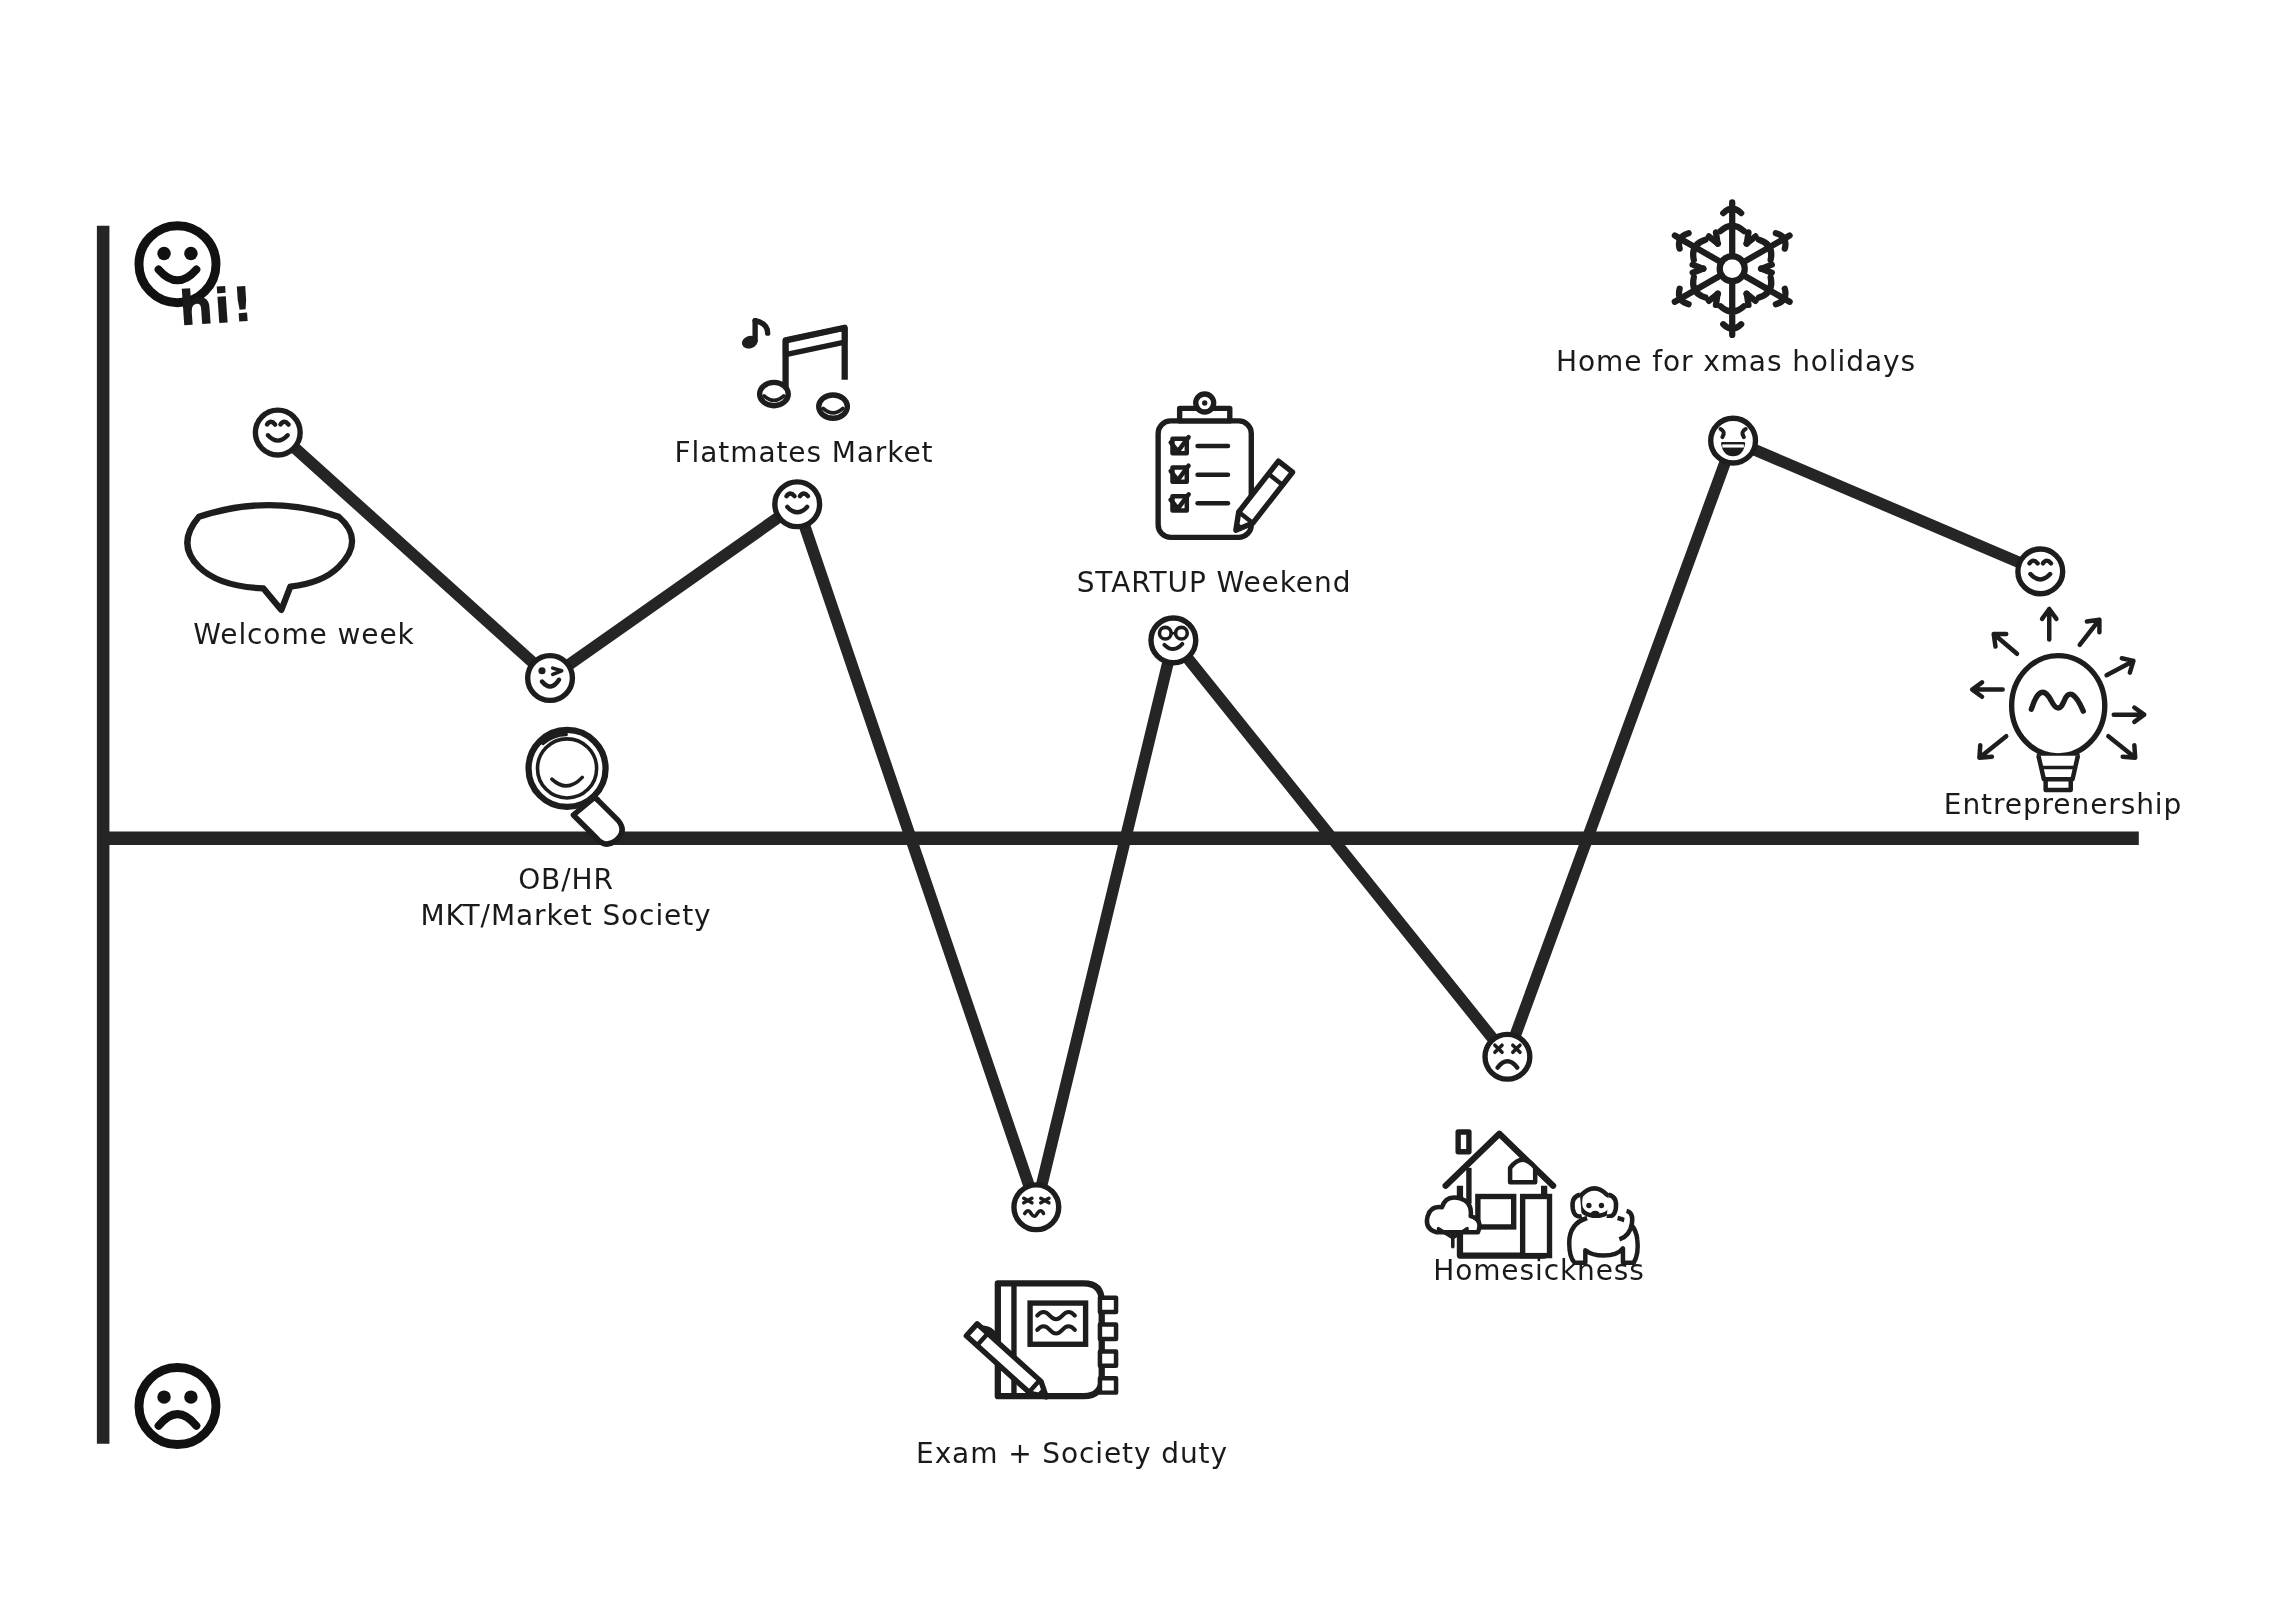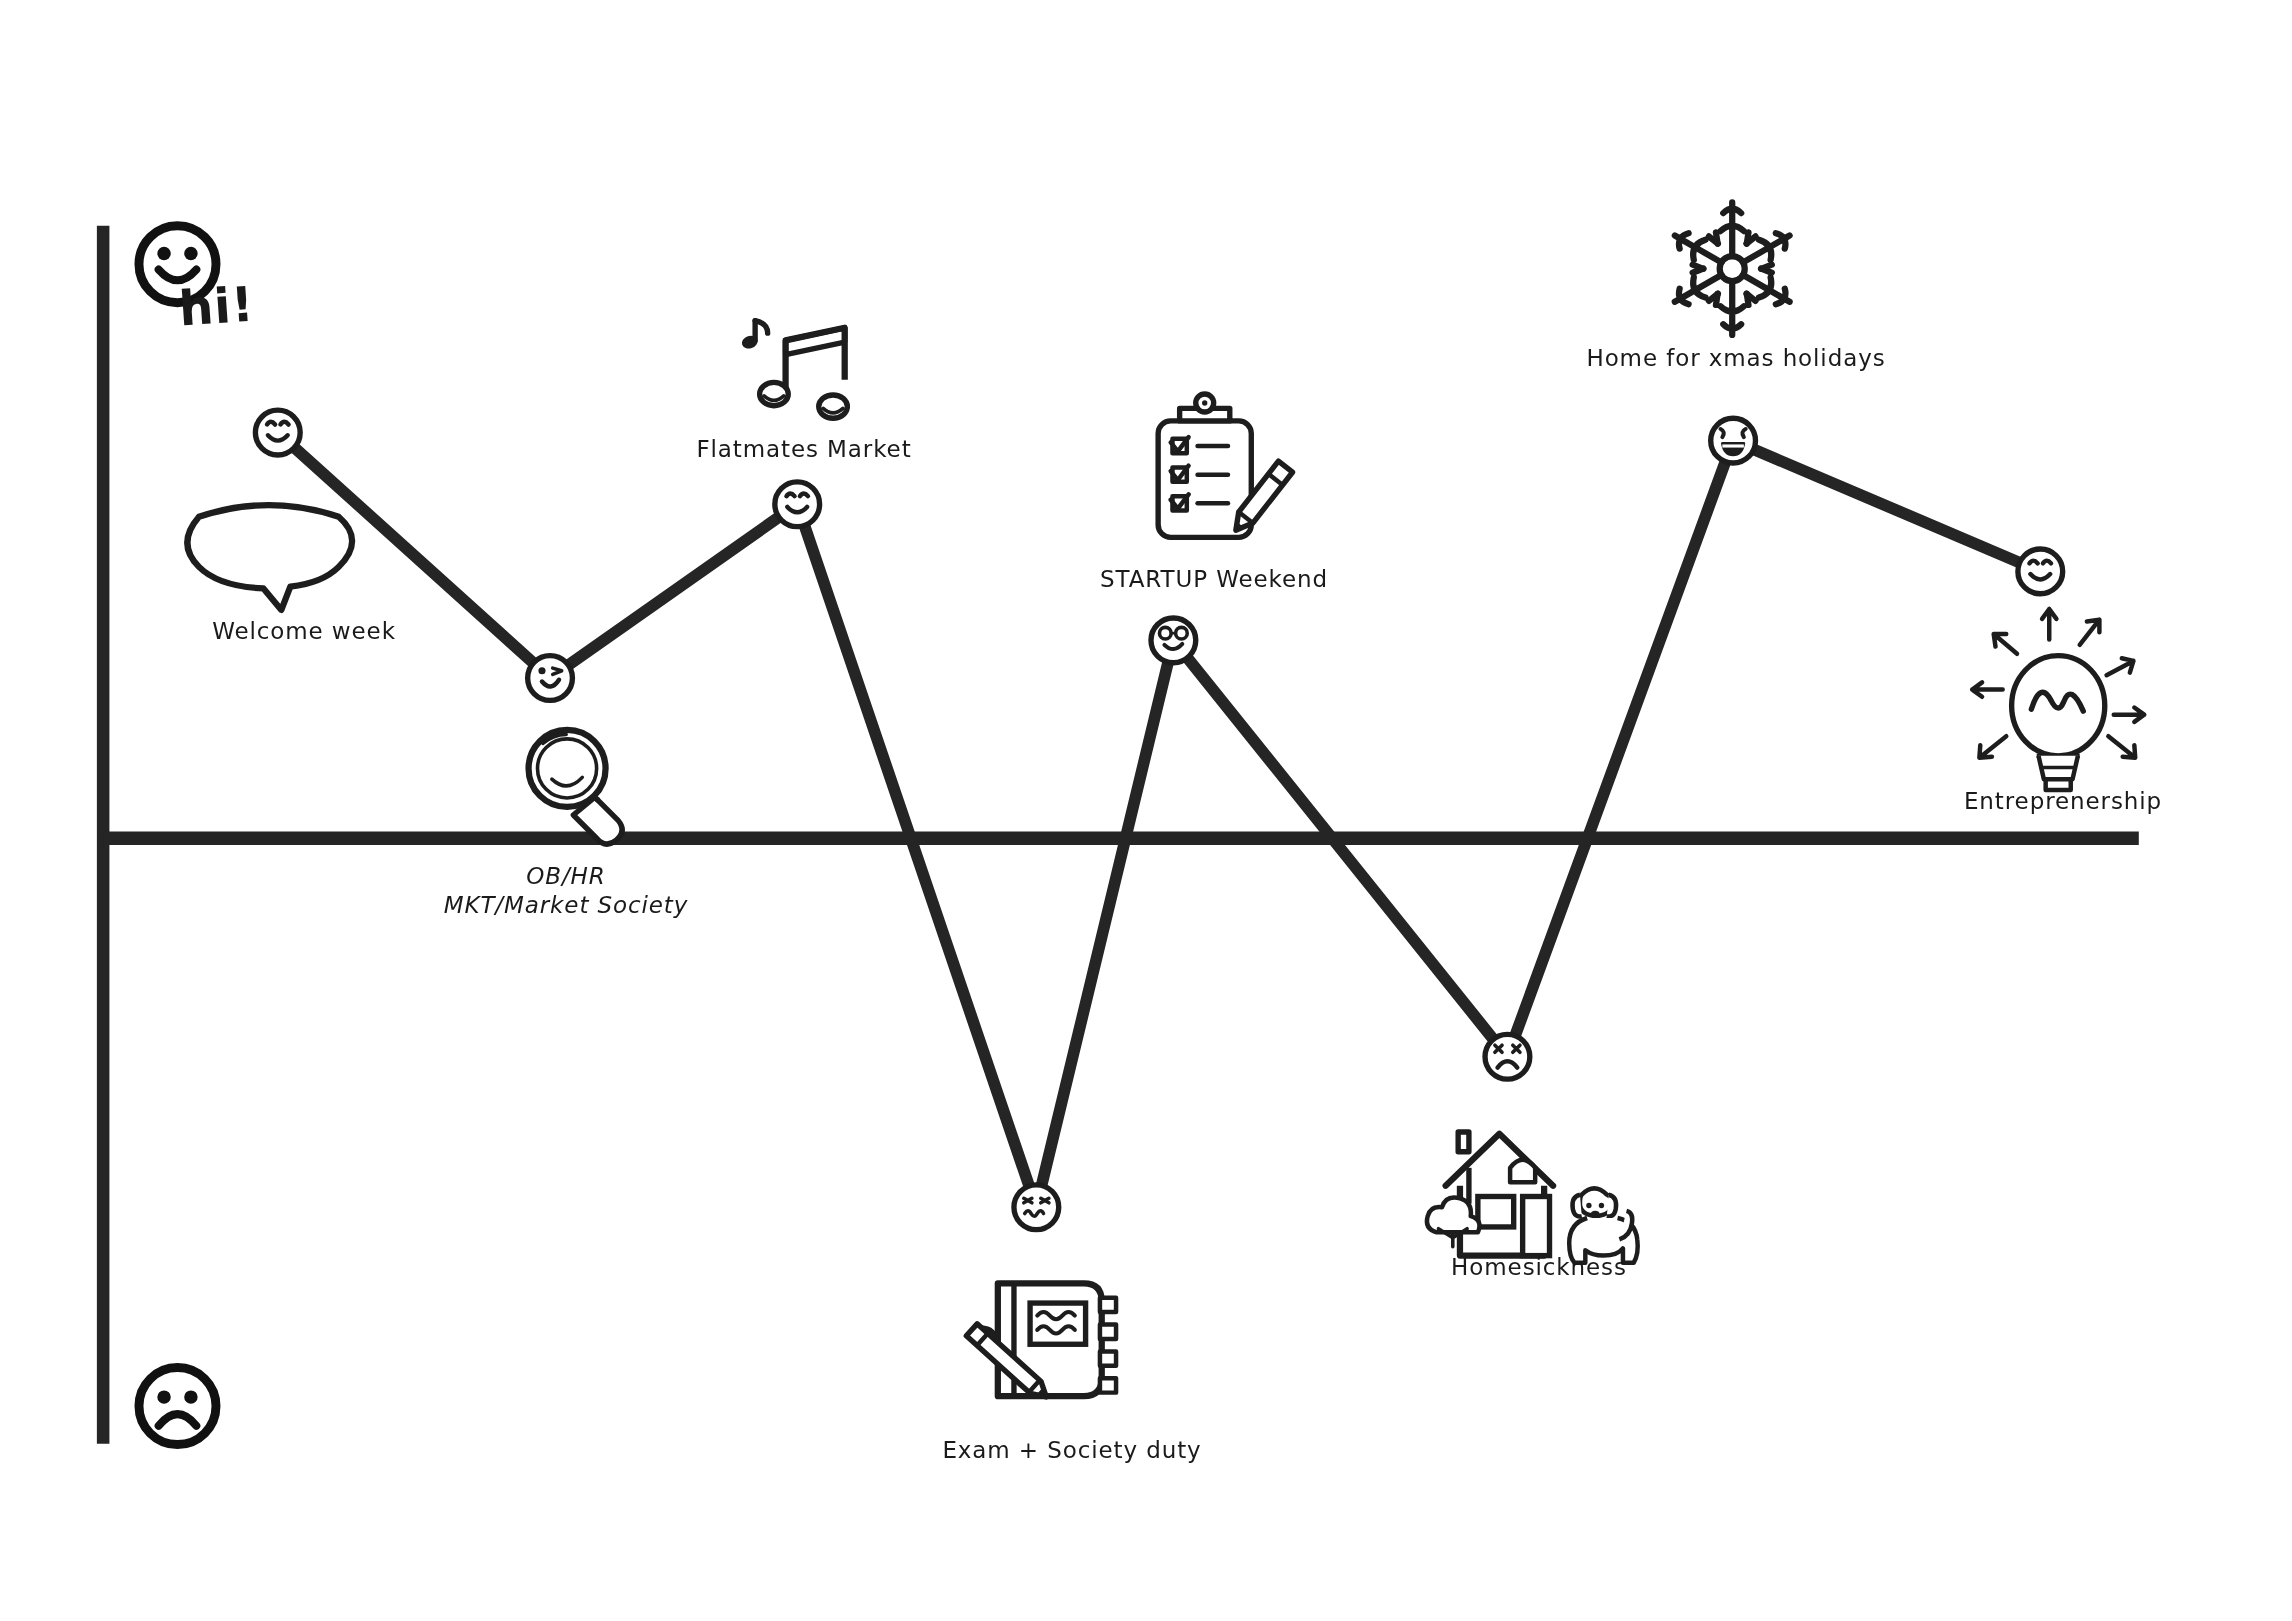--- a/index.html
+++ b/index.html
@@ -1,22 +1,22 @@
 <!DOCTYPE html>
 <html style="font-size:14.3px"><head>
 <meta charset="utf-8">
 <style>
   html,body{margin:0;padding:0;background:#ffffff;}
   body{width:2293px;height:1621px;overflow:hidden;font-family:"DejaVu Sans",sans-serif;}
   #stage{position:relative;width:2293px;height:1621px;background:#fff;}
   svg#canvas{position:absolute;left:0;top:0;width:2293px;height:1621px;}
   .lbl{position:absolute;color:#1a1a1a;font-family:"DejaVu Sans",sans-serif;
-       font-size:23px;letter-spacing:0.9px;white-space:nowrap;}
+       font-size:28px;letter-spacing:0.9px;white-space:nowrap;}
   .lbl.c{transform:translateX(-50%);text-align:center;}
-  .lbl2{line-height:1.28;font-style:italic;}
+  .lbl2{line-height:1.28;}
 </style>
 </head>
 <body>
 
 <div id="stage">
 
   <svg id="canvas" viewBox="0 0 2560 1810">
     <defs>
       <g id="smileFace">
         <circle cx="0" cy="0" r="25" fill="#fff" stroke="#1d1d1d" stroke-width="6"></circle>

